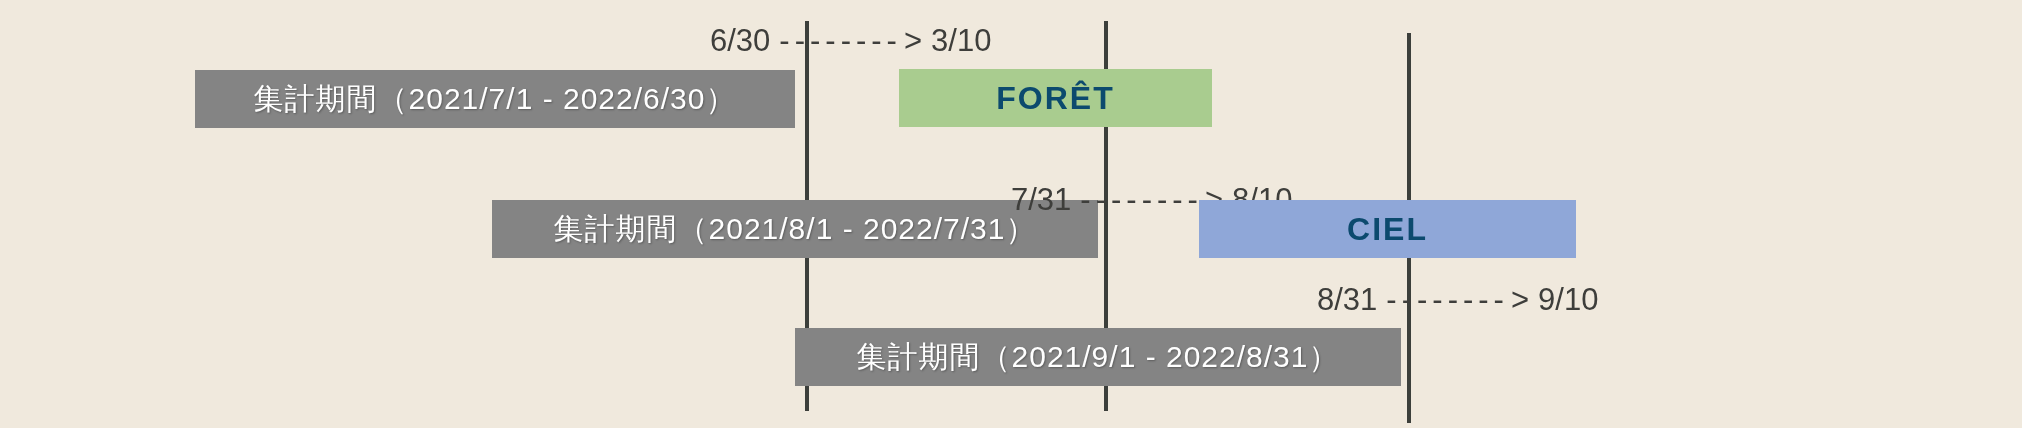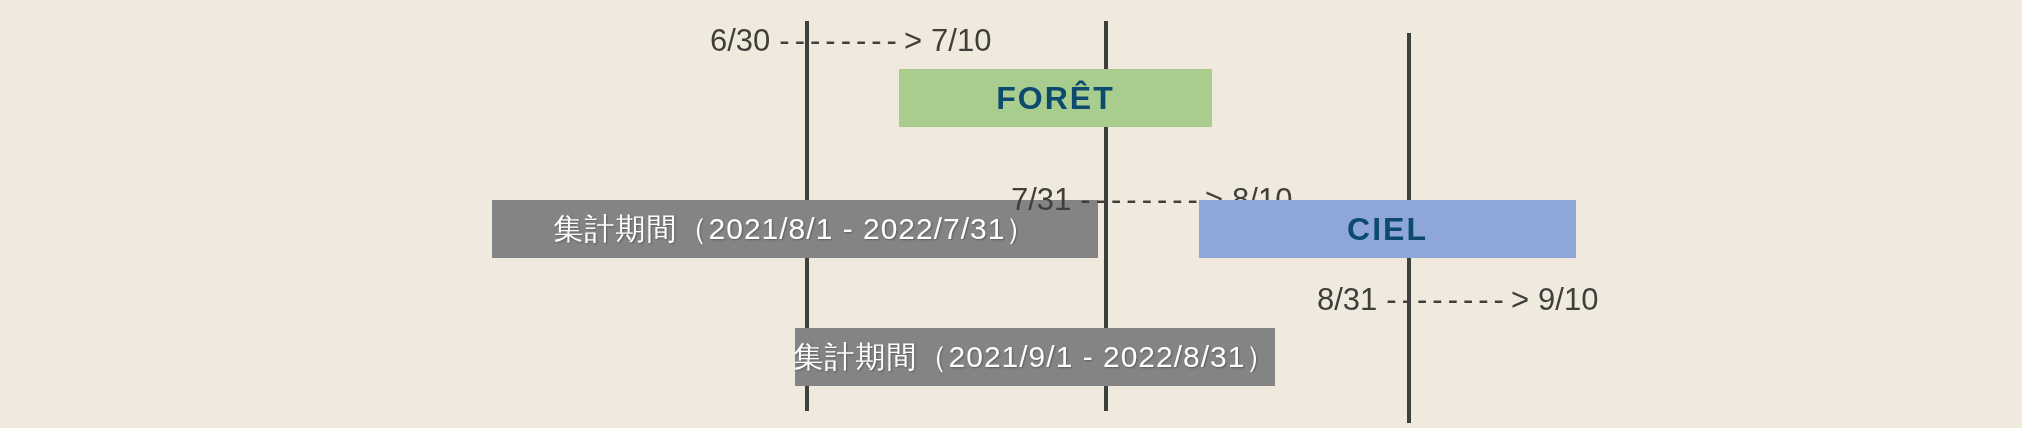--- a/index.html
+++ b/index.html
@@ -23,21 +23,21 @@
     box-sizing:border-box;
   }
   .period{
     background:#848484;color:#ffffff;
     font-size:30px;letter-spacing:1px;
     text-shadow:1px 1px 2px rgba(0,0,0,0.30);
     white-space:nowrap;
   }
   .p1{left:195px;top:70px;width:600px;}
   .p2{left:492px;top:200px;width:606px;align-items:center;}
-  .p3{left:795px;top:328px;width:480px;}
+  .p3{left:795px;top:328px;width:606px;}
 
   .plan{
     font-size:32px;letter-spacing:2px;color:#0c4a6e;
     white-space:nowrap;
     font-weight:bold;
   }
   .plan1{left:899px;top:69px;width:313px;}
   .plan2{left:1199px;top:200px;width:377px;}
   .plan3{left:1499px;top:328px;width:315px;}
 
@@ -56,25 +56,28 @@
 </style>
 </head>
 <body>
 
 <div class="stage" style="background-color: rgb(240, 233, 221);">
 
   <div class="vline vline1" style="background-color: rgb(60, 63, 59);"></div>
   <div class="vline vline2" style="background-color: rgb(60, 63, 59);"></div>
   <div class="vline vline3" style="background-color: rgb(60, 63, 59);"></div>
 
+  <div class="bar period p1" style="background-color: rgb(132, 132, 132);">
+    <span>集計期間（2021/7/1 - 2022/6/30）</span>
+  </div>
   <div class="annot a1">
     <span class="from">6/30</span>
     <span class="dashes">--------</span>
     <span class="head">&gt;</span>
-    <span class="to">7/10</span>
+    <span class="to">3/10</span>
   </div>
   <div class="bar plan plan1" style="background-color: rgb(169, 204, 143);">
     <span>FORÊT</span>
   </div>
 
   <div class="bar period p2" style="background-color: rgb(132, 132, 132);">
     <span>集計期間（2021/8/1 - 2022/7/31）</span>
   </div>
   <div class="annot a2">
     <span class="from">7/31</span>

